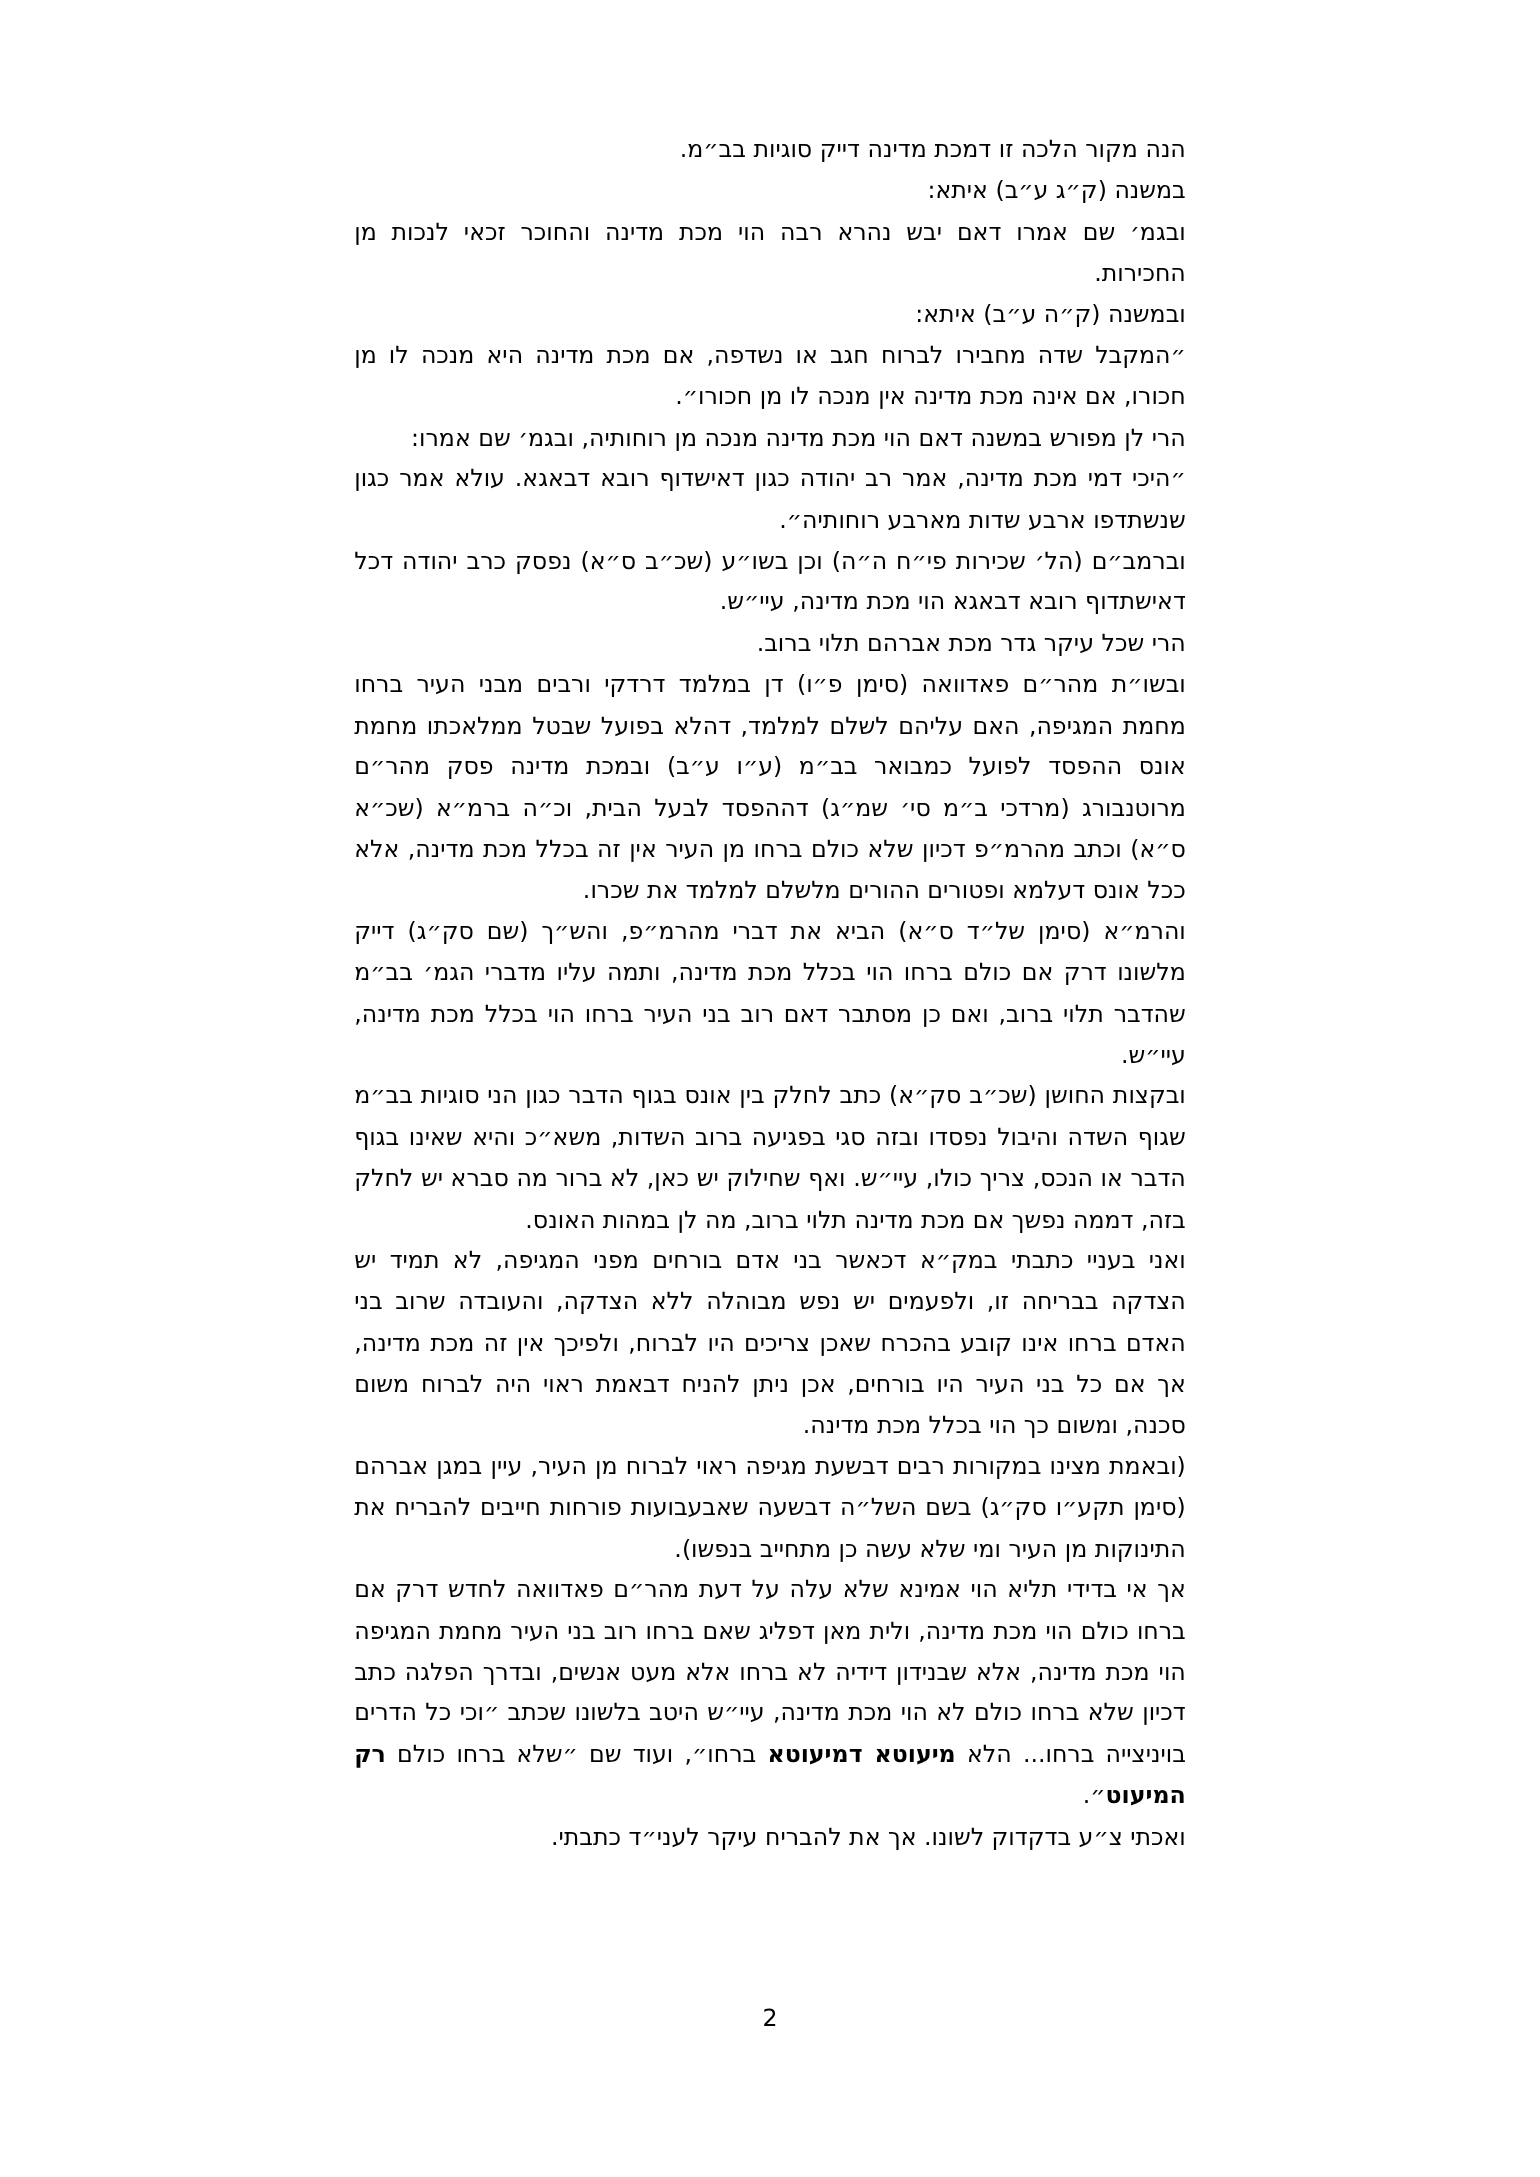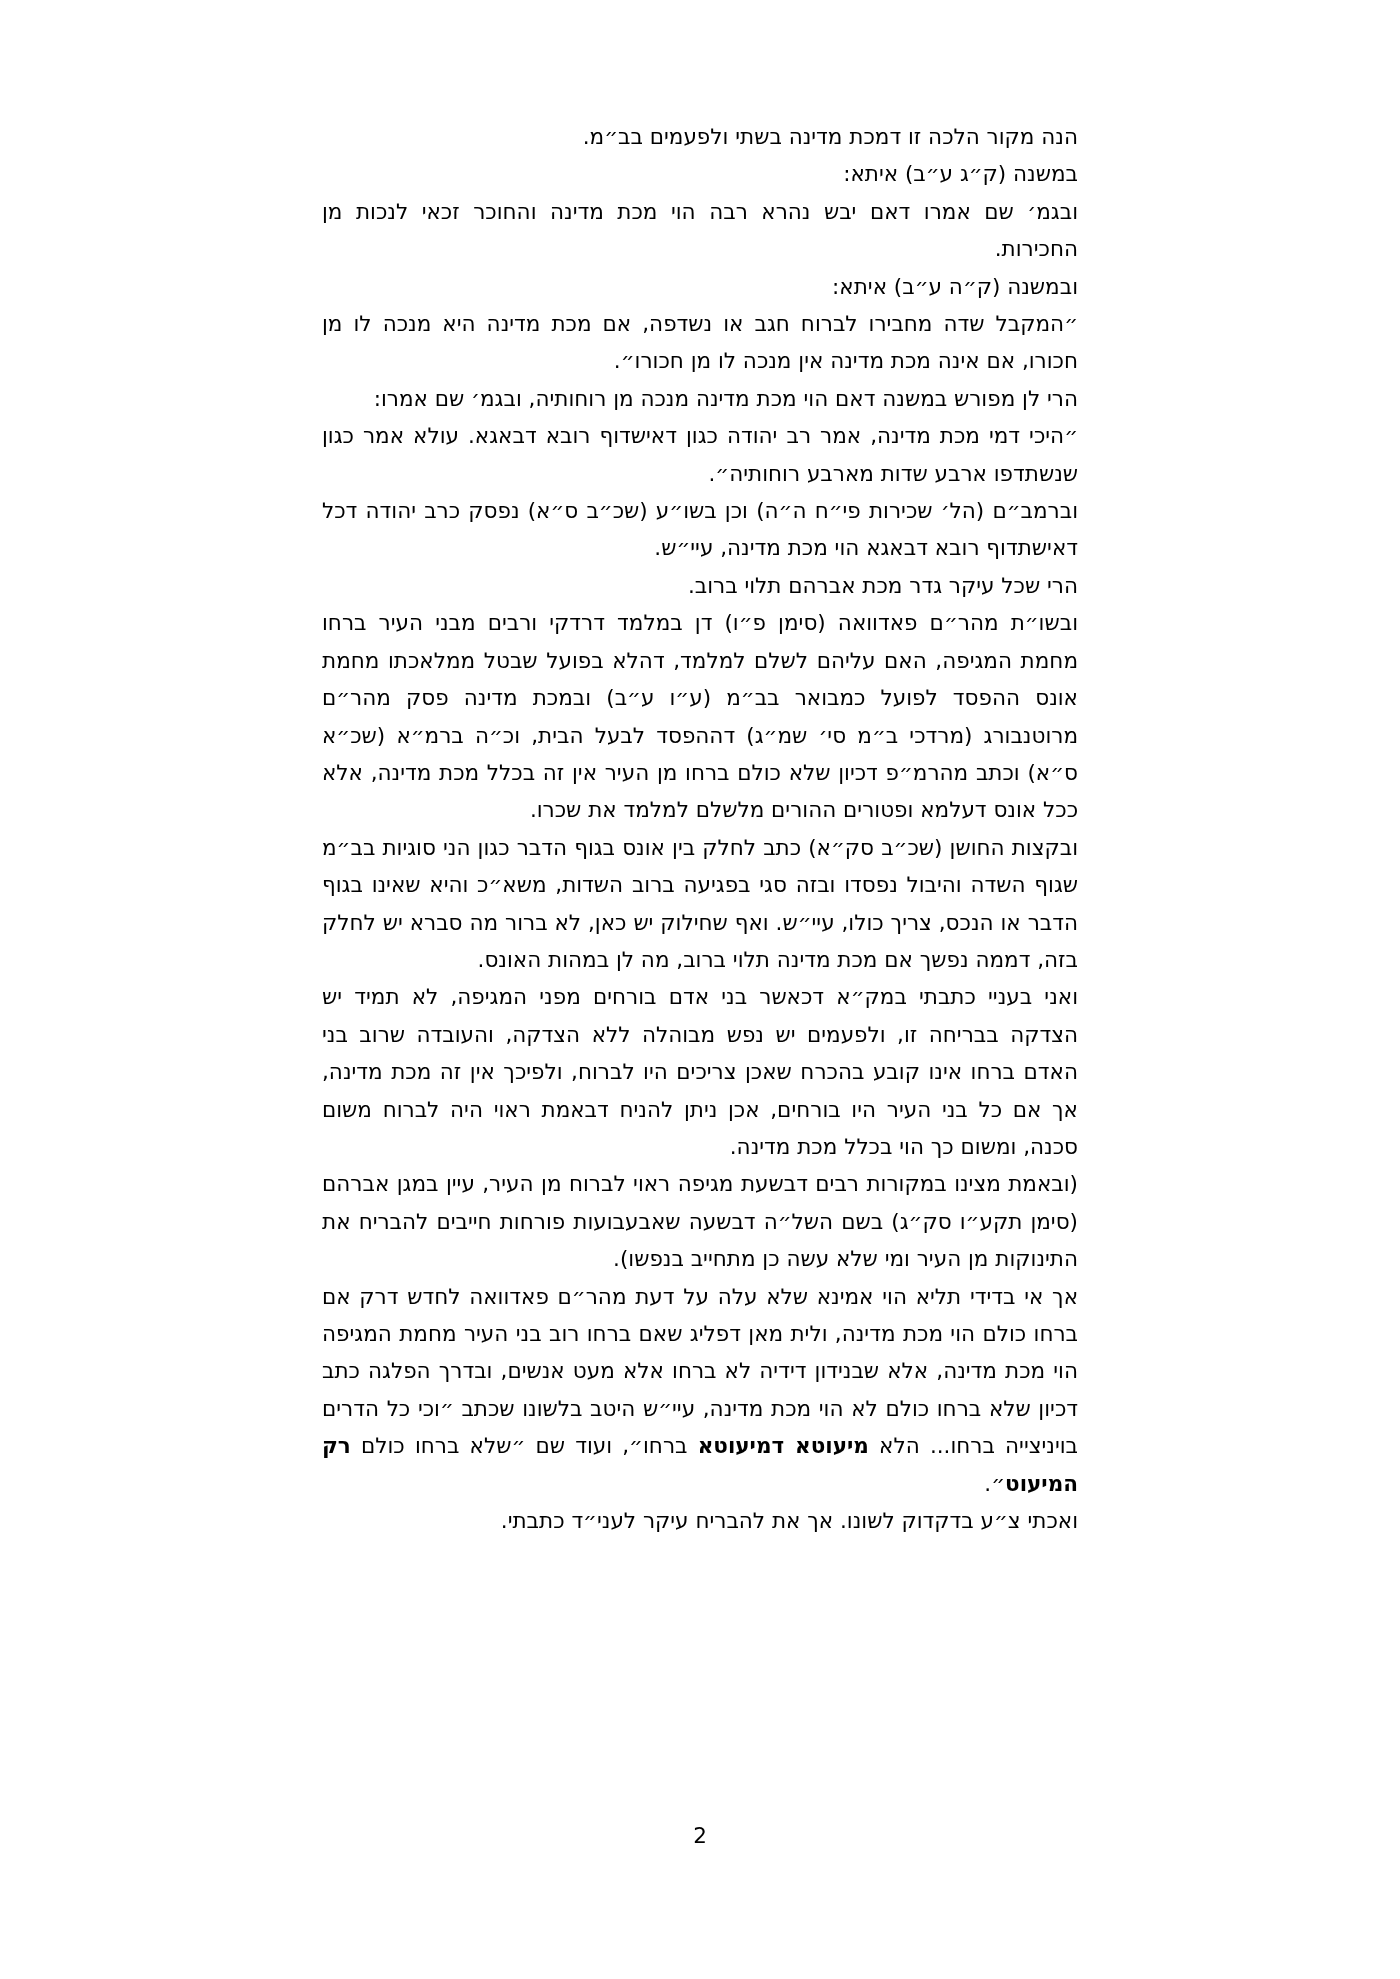--- a/index.html
+++ b/index.html
@@ -55,30 +55,31 @@
     direction: ltr;
     color: #000000;
   }
 </style>
 </head>
 <body>
 
 <div class="page">
   <div class="content">
 
-    <p class="para">הנה מקור הלכה זו דמכת מדינה בשתי ולפעמים בב״מ.</p>
+    <p class="para">הנה מקור הלכה זו דמכת מדינה דייק סוגיות בב״מ.</p>
     <p class="para">במשנה (ק״ג ע״ב) איתא:</p>
     <p class="para">ובגמ׳ שם אמרו דאם יבש נהרא רבה הוי מכת מדינה והחוכר זכאי לנכות מן החכירות.</p>
     <p class="para">ובמשנה (ק״ה ע״ב) איתא:</p>
     <p class="para">״המקבל שדה מחבירו לברוח חגב או נשדפה, אם מכת מדינה היא מנכה לו מן חכורו, אם אינה מכת מדינה אין מנכה לו מן חכורו״.</p>
     <p class="para">הרי לן מפורש במשנה דאם הוי מכת מדינה מנכה מן רוחותיה, ובגמ׳ שם אמרו:</p>
     <p class="para">״היכי דמי מכת מדינה, אמר רב יהודה כגון דאישדוף רובא דבאגא. עולא אמר כגון שנשתדפו ארבע שדות מארבע רוחותיה״.</p>
     <p class="para">וברמב״ם (הל׳ שכירות פי״ח ה״ה) וכן בשו״ע (שכ״ב ס״א) נפסק כרב יהודה דכל דאישתדוף רובא דבאגא הוי מכת מדינה, עיי״ש.</p>
     <p class="para">הרי שכל עיקר גדר מכת אברהם תלוי ברוב.</p>
     <p class="para">ובשו״ת מהר״ם פאדוואה (סימן פ״ו) דן במלמד דרדקי ורבים מבני העיר ברחו מחמת המגיפה, האם עליהם לשלם למלמד, דהלא בפועל שבטל ממלאכתו מחמת אונס ההפסד לפועל כמבואר בב״מ (ע״ו ע״ב) ובמכת מדינה פסק מהר״ם מרוטנבורג (מרדכי ב״מ סי׳ שמ״ג) דההפסד לבעל הבית, וכ״ה ברמ״א (שכ״א ס״א) וכתב מהרמ״פ דכיון שלא כולם ברחו מן העיר אין זה בכלל מכת מדינה, אלא ככל אונס דעלמא ופטורים ההורים מלשלם למלמד את שכרו.</p>
+    <p class="para">והרמ״א (סימן של״ד ס״א) הביא את דברי מהרמ״פ, והש״ך (שם סק״ג) דייק מלשונו דרק אם כולם ברחו הוי בכלל מכת מדינה, ותמה עליו מדברי הגמ׳ בב״מ שהדבר תלוי ברוב, ואם כן מסתבר דאם רוב בני העיר ברחו הוי בכלל מכת מדינה, עיי״ש.</p>
     <p class="para">ובקצות החושן (שכ״ב סק״א) כתב לחלק בין אונס בגוף הדבר כגון הני סוגיות בב״מ שגוף השדה והיבול נפסדו ובזה סגי בפגיעה ברוב השדות, משא״כ והיא שאינו בגוף הדבר או הנכס, צריך כולו, עיי״ש. ואף שחילוק יש כאן, לא ברור מה סברא יש לחלק בזה, דממה נפשך אם מכת מדינה תלוי ברוב, מה לן במהות האונס.</p>
     <p class="para">ואני בעניי כתבתי במק״א דכאשר בני אדם בורחים מפני המגיפה, לא תמיד יש הצדקה בבריחה זו, ולפעמים יש נפש מבוהלה ללא הצדקה, והעובדה שרוב בני האדם ברחו אינו קובע בהכרח שאכן צריכים היו לברוח, ולפיכך אין זה מכת מדינה, אך אם כל בני העיר היו בורחים, אכן ניתן להניח דבאמת ראוי היה לברוח משום סכנה, ומשום כך הוי בכלל מכת מדינה.</p>
     <p class="para">(ובאמת מצינו במקורות רבים דבשעת מגיפה ראוי לברוח מן העיר, עיין במגן אברהם (סימן תקע״ו סק״ג) בשם השל״ה דבשעה שאבעבועות פורחות חייבים להבריח את התינוקות מן העיר ומי שלא עשה כן מתחייב בנפשו).</p>
     <p class="para"><span>אך אי בדידי תליא הוי אמינא שלא עלה על דעת מהר״ם פאדוואה לחדש דרק אם ברחו כולם הוי מכת מדינה, ולית מאן דפליג שאם ברחו רוב בני העיר מחמת המגיפה הוי מכת מדינה, אלא שבנידון דידיה לא ברחו אלא מעט אנשים, ובדרך הפלגה כתב דכיון שלא ברחו כולם לא הוי מכת מדינה, עיי״ש היטב בלשונו שכתב ״וכי כל הדרים בויניצייה ברחו... הלא </span><b>מיעוטא דמיעוטא</b><span> ברחו״, ועוד שם ״שלא ברחו כולם </span><b>רק המיעוט</b><span>״.</span></p>
     <p class="para">ואכתי צ״ע בדקדוק לשונו. אך את להבריח עיקר לעני״ד כתבתי.</p>
 
   </div>
 
   <div class="page-number">2</div>
 </div>

